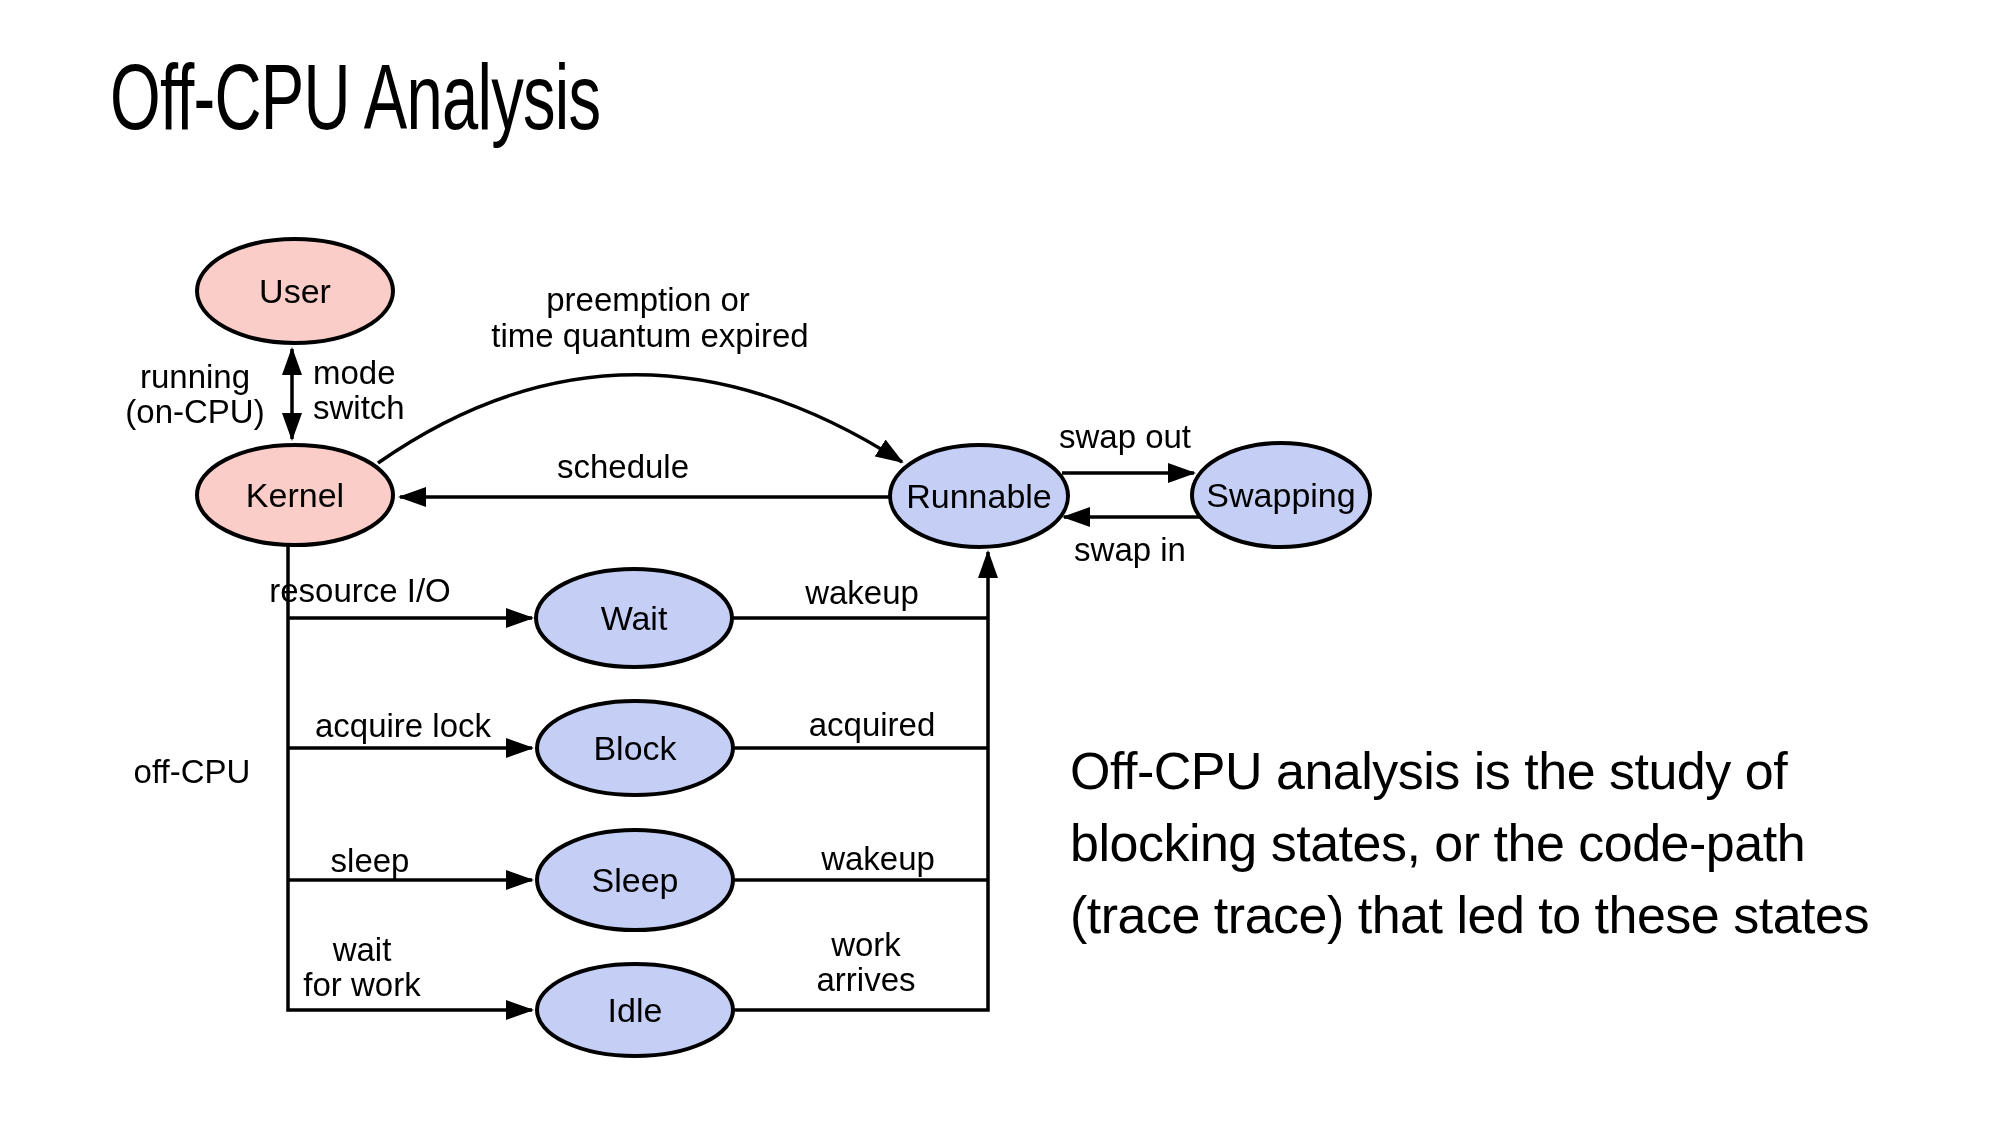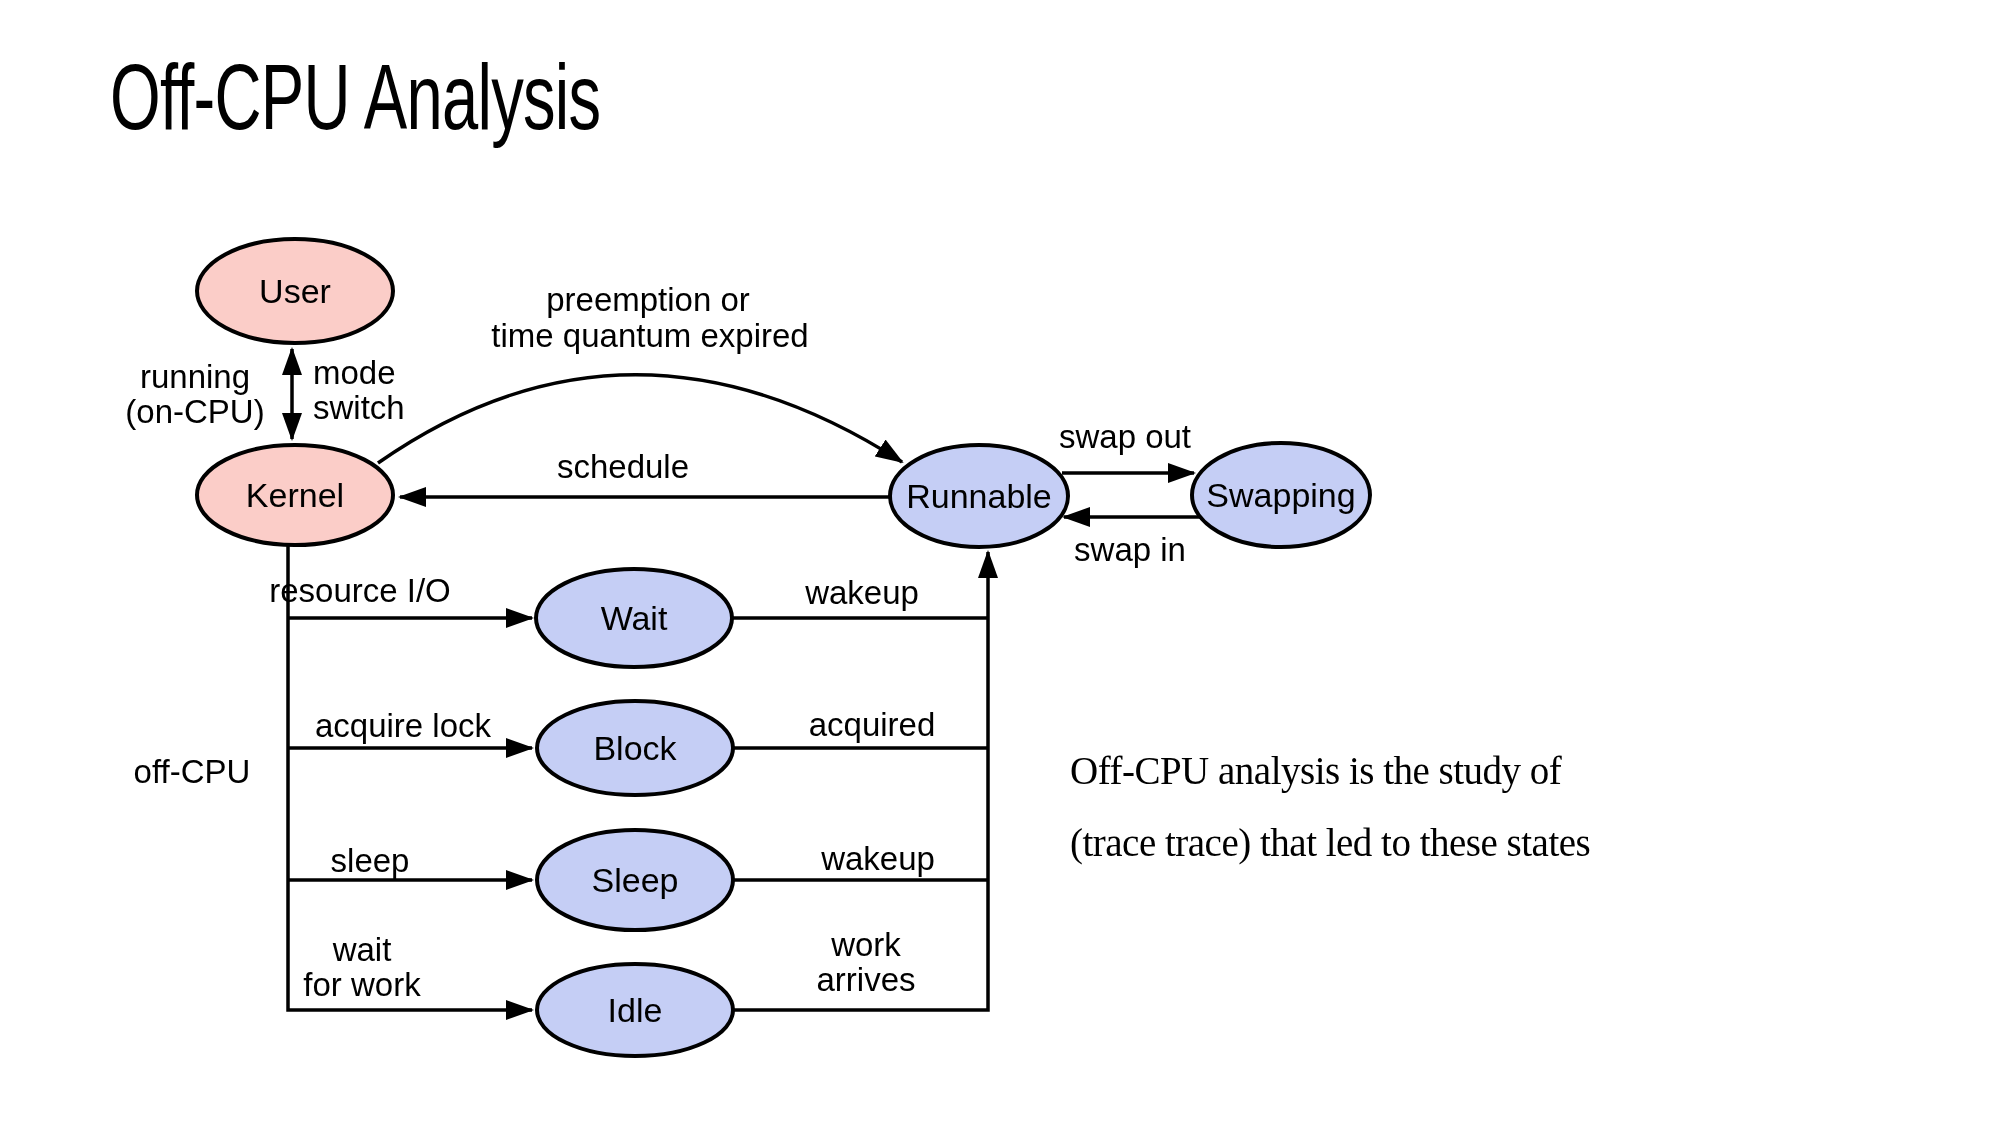--- a/index.html
+++ b/index.html
@@ -23,25 +23,24 @@
     font-weight: 400;
     white-space: nowrap;
     transform: scaleX(0.70);
     transform-origin: left top;
     letter-spacing: -1px;
   }
   .description {
     position: absolute;
     left: 1070px;
     top: 735px;
-    font-size: 39px;
+    font-size: 52px;
     line-height: 72px;
     white-space: nowrap;
     letter-spacing: -0.5px;
-    font-family: Liberation Serif, serif;
   }
   .diagram-svg {
     position: absolute;
     left: 0;
     top: 0;
   }
   .edge {
     fill: none;
     stroke: #000;
     stroke-width: 3.5;
@@ -63,20 +62,21 @@
   .mid { text-anchor: middle; }
   .start { text-anchor: start; }
 </style>
 </head>
 <body>
 
 <div class="slide-title">Off-CPU Analysis</div>
 
 <div class="description">
   <div>Off-CPU analysis is the study of</div>
+  <div>blocking states, or the code-path</div>
   <div>(trace trace) that led to these states</div>
 </div>
 
 <svg class="diagram-svg" width="1998" height="1125" viewBox="0 0 1998 1125" xmlns="http://www.w3.org/2000/svg">
   <defs>
     <marker id="arrow" viewBox="0 0 28 20" markerWidth="28" markerHeight="20" refX="26" refY="10" orient="auto-start-reverse" markerUnits="userSpaceOnUse">
       <path d="M0,0 L28,10 L0,20 Z" fill="#000"></path>
     </marker>
   </defs>
 

